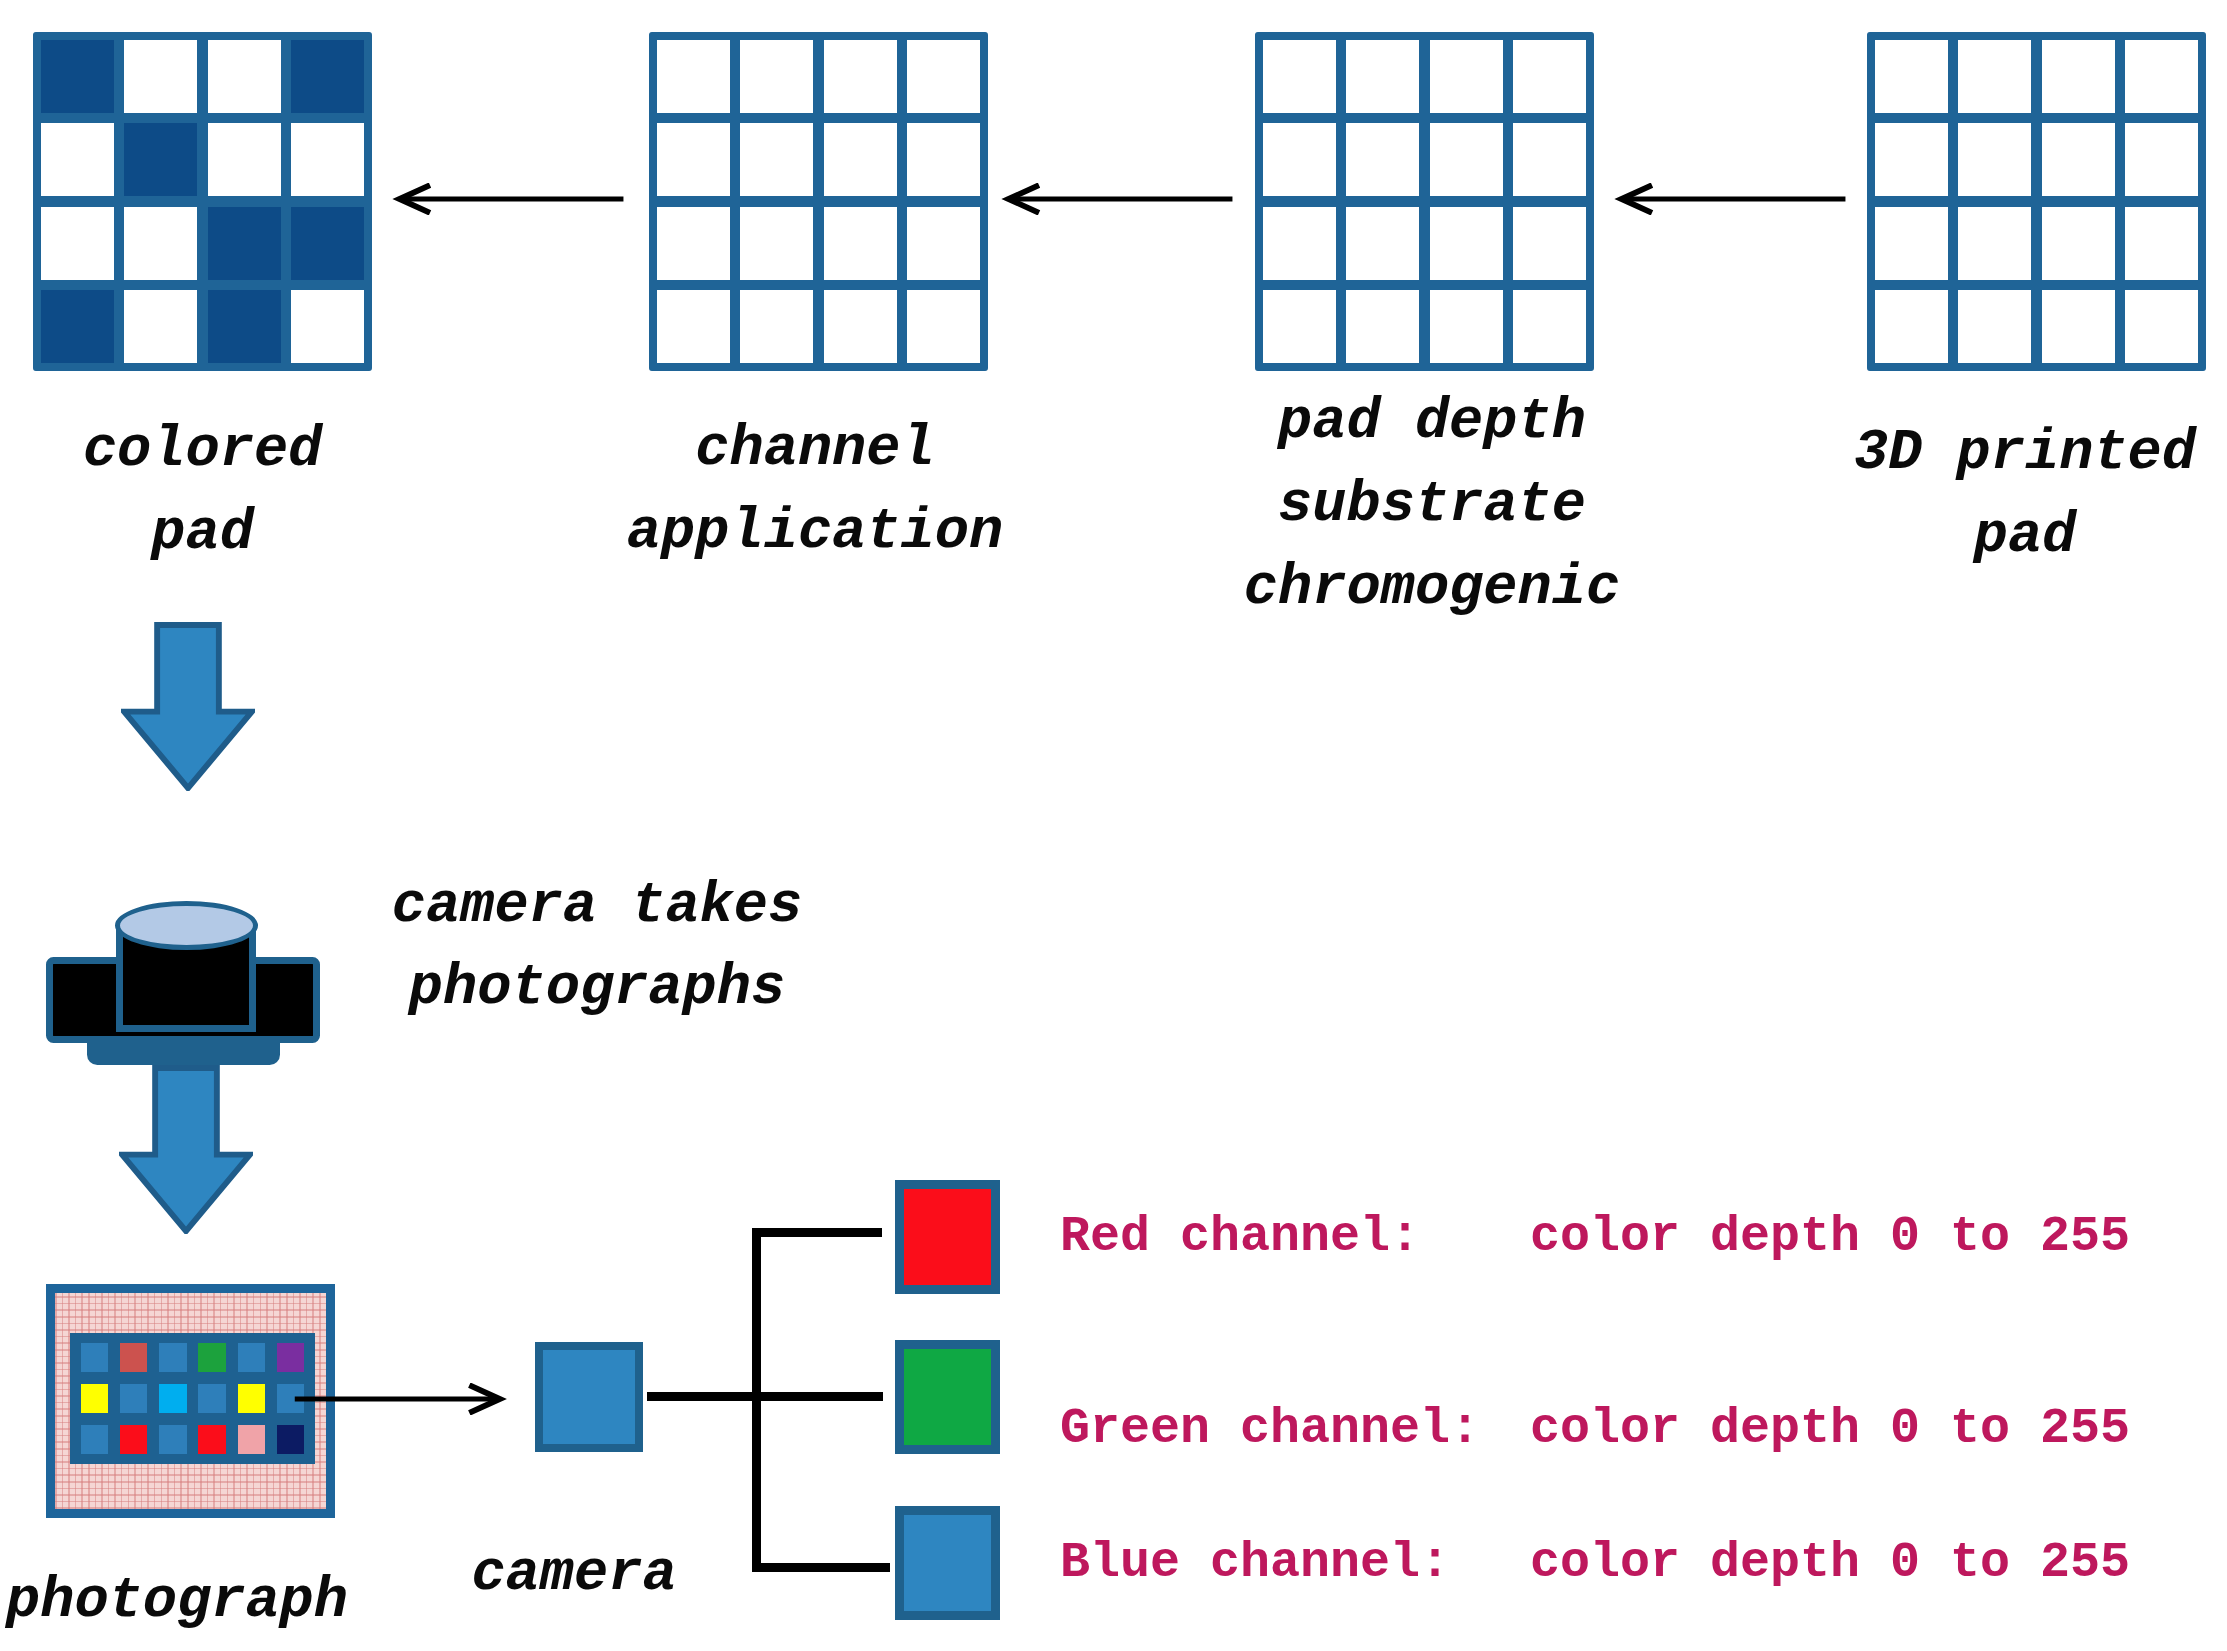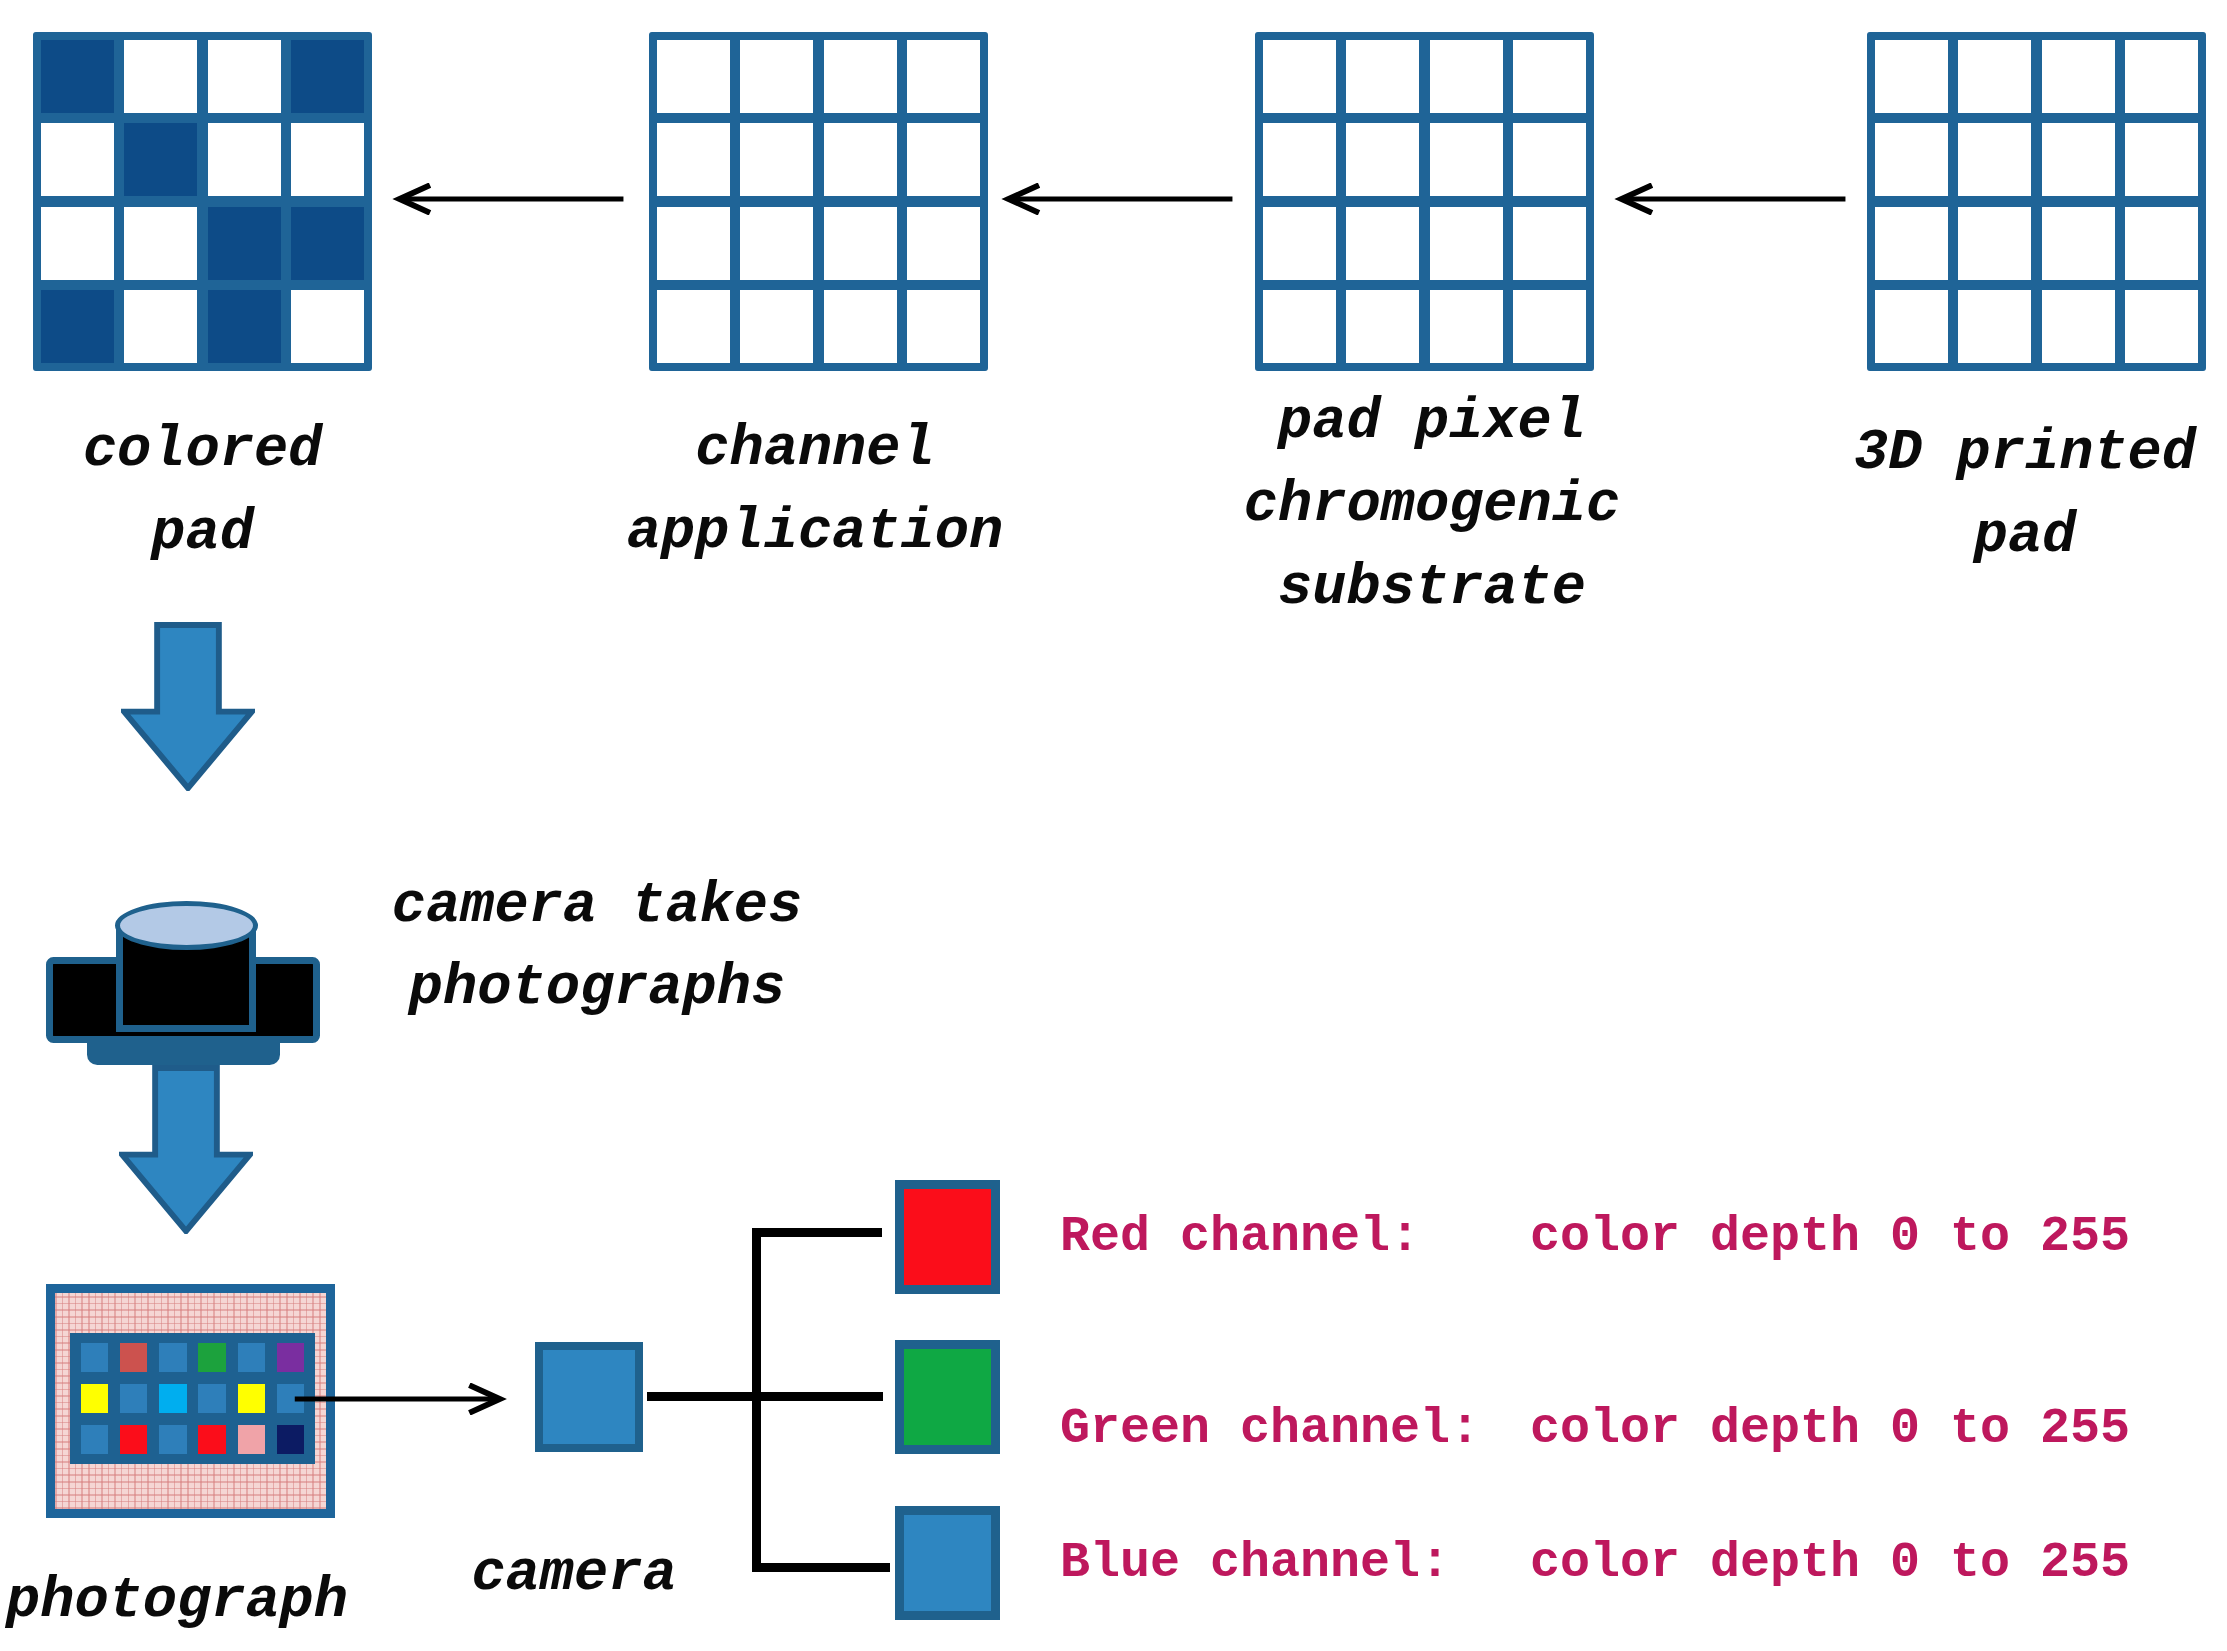--- a/index.html
+++ b/index.html
@@ -182,23 +182,23 @@
 
   <div class="dlabel" id="lab0">
     <div>colored</div>
     <div>pad</div>
   </div>
   <div class="dlabel" id="lab1">
     <div>channel</div>
     <div>application</div>
   </div>
   <div class="dlabel" id="lab2">
-    <div>pad pixel</div>
+    <div>pad depth</div>
+    <div>substrate</div>
     <div>chromogenic</div>
-    <div>substrate</div>
   </div>
   <div class="dlabel" id="lab3">
     <div>3D printed</div>
     <div>pad</div>
   </div>
 
   <svg class="varrow" id="va1" viewBox="0 0 182 230">
     <polygon points="49,4 133,4 133,122 178,122 91,226 4,122 49,122" fill="#2e86c1" stroke="#1f5c8a" stroke-width="8" stroke-linejoin="miter"></polygon>
   </svg>
   <svg class="varrow" id="va2" viewBox="0 0 182 230">

